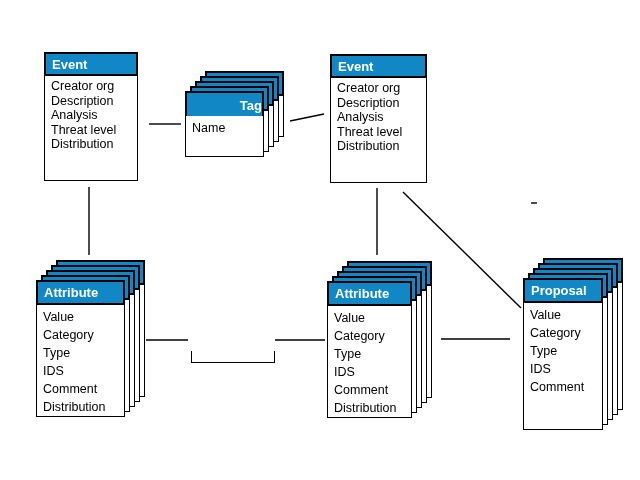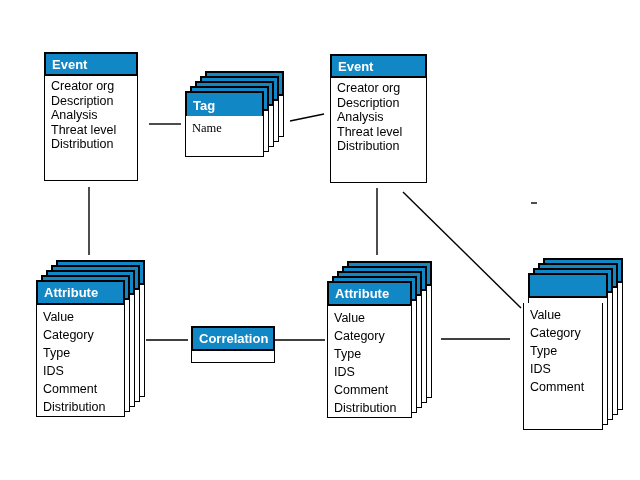--- a/index.html
+++ b/index.html
@@ -92,24 +92,24 @@
     </div>
     <div class="card" style="left: 167px; top: 81px; width: 79px; height: 66px; z-index: 4;">
       <div class="card-header" style="height: 25px;"></div>
       <div class="card-body" style="top: 25px; height: 41px;"></div>
     </div>
     <div class="card" style="left: 162px; top: 86px; width: 79px; height: 66px; z-index: 5;">
       <div class="card-header" style="height: 25px;"></div>
       <div class="card-body" style="top: 25px; height: 41px;"></div>
     </div>
     <div class="card" style="left: 157px; top: 91px; width: 79px; height: 66px; z-index: 6;">
-      <div class="card-header" style="height: 29px;">
+      <div class="card-header" style="height: 29px; justify-content: flex-end;">
         <span>Tag</span>
       </div>
-      <div class="card-body" style="top: 25px; height: 41px; font-family: Liberation Serif, serif;">
+      <div class="card-body" style="top: 25px; height: 41px;">
         <div class="field" style="height: 18px; line-height: 18px;">Name</div>
       </div>
     </div>
     <div class="card" style="left: 302px; top: 54px; width: 97px; height: 129px; z-index: 2;">
       <div class="card-header" style="height: 24px;">
         <span>Event</span>
       </div>
       <div class="card-body" style="top: 24px; height: 105px;">
         <div class="field" style="height: 14.5px; line-height: 14.5px;">Creator org</div>
         <div class="field" style="height: 14.5px; line-height: 14.5px;">Description</div>
@@ -141,23 +141,20 @@
       <div class="card-body" style="top: 25px; height: 112px;">
         <div class="field" style="height: 18px; line-height: 18px;">Value</div>
         <div class="field" style="height: 18px; line-height: 18px;">Category</div>
         <div class="field" style="height: 18px; line-height: 18px;">Type</div>
         <div class="field" style="height: 18px; line-height: 18px;">IDS</div>
         <div class="field" style="height: 18px; line-height: 18px;">Comment</div>
         <div class="field" style="height: 18px; line-height: 18px;">Distribution</div>
       </div>
     </div>
     <div class="card" style="left: 163px; top: 326px; width: 84px; height: 37px; z-index: 2;">
-      <div class="card-header" style="height: 25px;">
-        <span>Correlation</span>
-      </div>
       <div class="card-body" style="top: 25px; height: 12px;"></div>
     </div>
     <div class="card" style="left: 319px; top: 261px; width: 85px; height: 137px; z-index: 2;">
       <div class="card-header" style="height: 25px;"></div>
       <div class="card-body" style="top: 25px; height: 112px;"></div>
     </div>
     <div class="card" style="left: 314px; top: 266px; width: 85px; height: 137px; z-index: 3;">
       <div class="card-header" style="height: 25px;"></div>
       <div class="card-body" style="top: 25px; height: 112px;"></div>
     </div>
@@ -192,20 +189,23 @@
     </div>
     <div class="card" style="left: 505px; top: 268px; width: 80px; height: 152px; z-index: 4;">
       <div class="card-header" style="height: 25px;"></div>
       <div class="card-body" style="top: 25px; height: 127px;"></div>
     </div>
     <div class="card" style="left: 500px; top: 273px; width: 80px; height: 152px; z-index: 5;">
       <div class="card-header" style="height: 25px;"></div>
       <div class="card-body" style="top: 25px; height: 127px;"></div>
     </div>
     <div class="card" style="left: 495px; top: 278px; width: 80px; height: 152px; z-index: 6;">
+      <div class="card-header" style="height: 25px;">
+        <span>Proposal</span>
+      </div>
       <div class="card-body" style="top: 25px; height: 127px;">
         <div class="field" style="height: 18px; line-height: 18px;">Value</div>
         <div class="field" style="height: 18px; line-height: 18px;">Category</div>
         <div class="field" style="height: 18px; line-height: 18px;">Type</div>
         <div class="field" style="height: 18px; line-height: 18px;">IDS</div>
         <div class="field" style="height: 18px; line-height: 18px;">Comment</div>
       </div>
     </div>
   </div>
 

